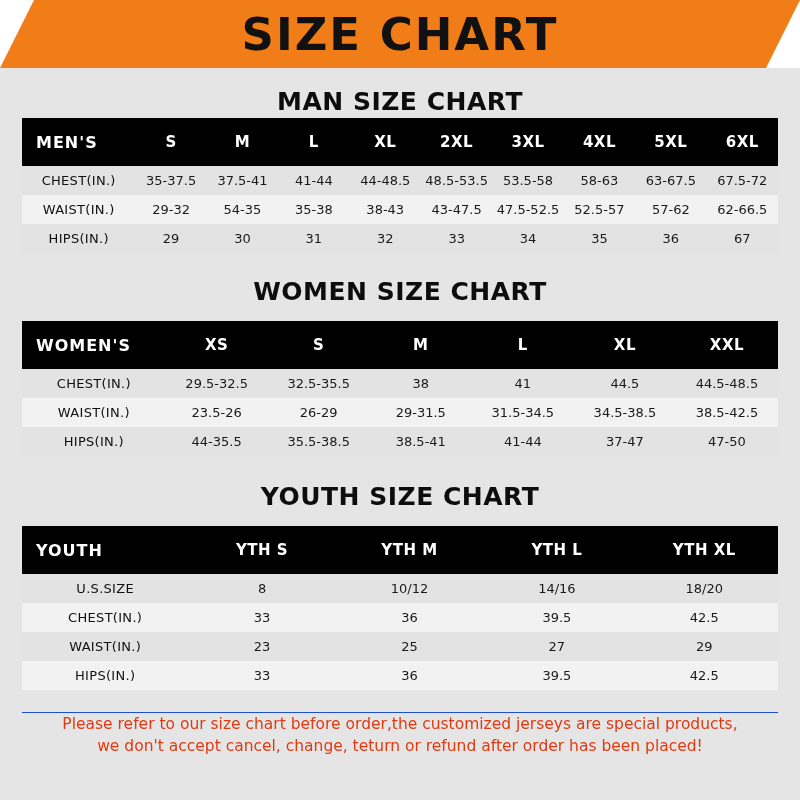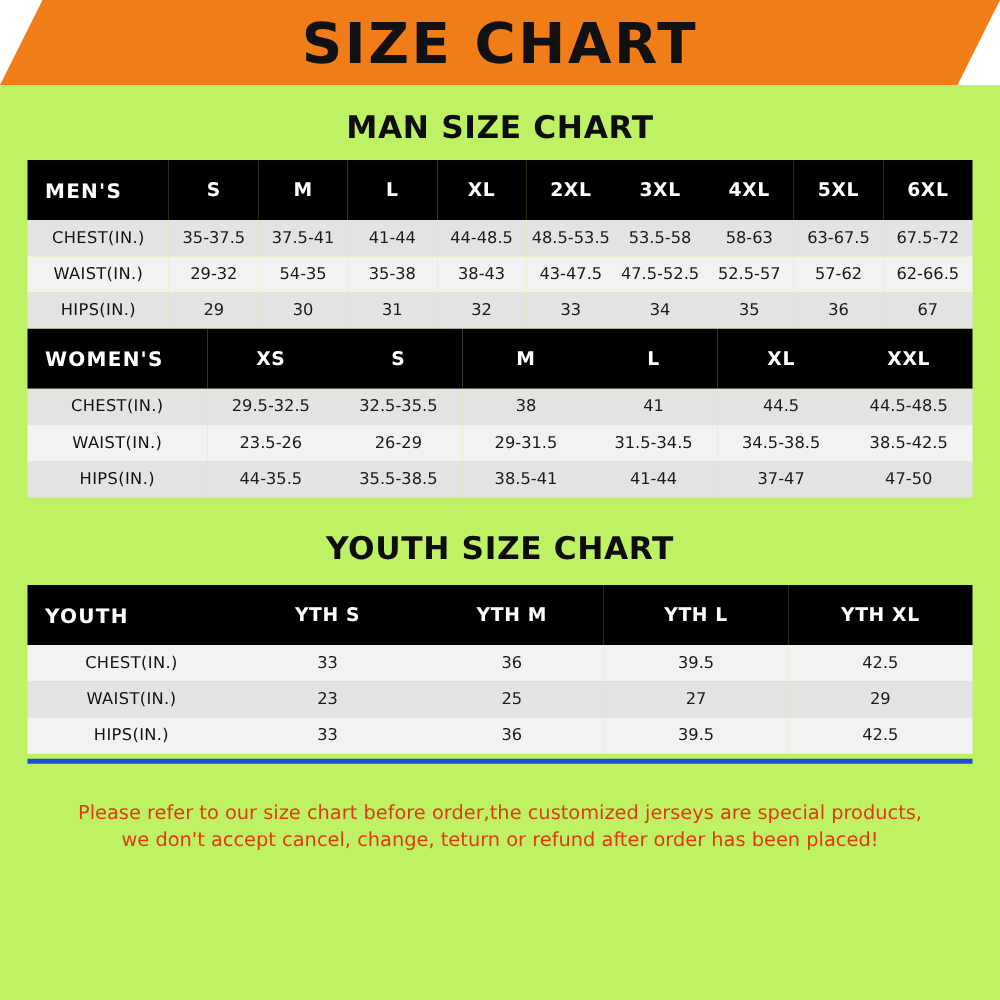--- a/index.html
+++ b/index.html
@@ -10,21 +10,21 @@
     width: 800px;
     height: 800px;
     background: #ffffff;
     font-family: "DejaVu Sans", sans-serif;
     overflow: hidden;
   }
   .page {
     position: relative;
     width: 800px;
     height: 800px;
-    background: #bef264;
+    background: #e5e5e5;
     box-sizing: border-box;
     display: flex;
     flex-direction: column;
   }
 
   
   .banner {
     position: relative;
     width: 100%;
     height: 68px;
@@ -64,21 +64,21 @@
   }
 
   .section-title {
     text-align: center;
     font-family: "DejaVu Sans", sans-serif;
     font-weight: bold;
     font-size: 25px;
     color: #0d0d0d;
     letter-spacing: 0.5px;
   }
-  .t-man { margin: 19px 0 12px 0; }
+  .t-man { margin: 19px 0 2px 0; }
   .t-women { margin: 24px 0 15px 0; }
   .t-youth { margin: 26px 0 15px 0; }
 
   table.sizetable {
     width: 100%;
     border-collapse: collapse;
     table-layout: fixed;
     font-family: "DejaVu Sans", sans-serif;
   }
   table.sizetable th,
@@ -113,23 +113,23 @@
     letter-spacing: 0.3px;
   }
 
   
   .men-col-0   { width: 15%; }
   .women-col-0 { width: 19%; }
   .youth-col-0 { width: 22%; }
 
   
   .note {
-    margin-top: 4px;
-    border-top: 4px solid #1d4ed8;
-    padding: 28px 4px 0 4px;
+    margin-top: 22px;
+    border-top: 1px solid #1d4ed8;
+    padding: 0 4px 0 4px;
     text-align: center;
     color: #e03a12;
     font-family: "DejaVu Sans", sans-serif;
     font-size: 15.5px;
     line-height: 1.45;
   }
   .note div { white-space: nowrap; }
 </style>
 </head>
 <body>
@@ -205,20 +205,21 @@
           <td>32</td>
           <td>33</td>
           <td>34</td>
           <td>35</td>
           <td>36</td>
           <td>67</td>
         </tr>
       </tbody>
     </table>
 
+    <div class="section-title t-women">WOMEN SIZE CHART</div>
     <table class="sizetable">
       <colgroup>
         <col class="women-col-0">
         <col>
           <col>
           <col>
           <col>
           <col>
           <col>
       </colgroup>
@@ -276,20 +277,27 @@
       <thead>
         <tr>
           <th class="rowlabelhead">YOUTH</th>
           <th>YTH S</th>
           <th>YTH M</th>
           <th>YTH L</th>
           <th>YTH XL</th>
         </tr>
       </thead>
       <tbody>
+        <tr class="odd">
+          <td class="rowlabel">U.S.SIZE</td>
+          <td>8</td>
+          <td>10/12</td>
+          <td>14/16</td>
+          <td>18/20</td>
+        </tr>
         <tr class="even">
           <td class="rowlabel">CHEST(IN.)</td>
           <td>33</td>
           <td>36</td>
           <td>39.5</td>
           <td>42.5</td>
         </tr>
         <tr class="odd">
           <td class="rowlabel">WAIST(IN.)</td>
           <td>23</td>

